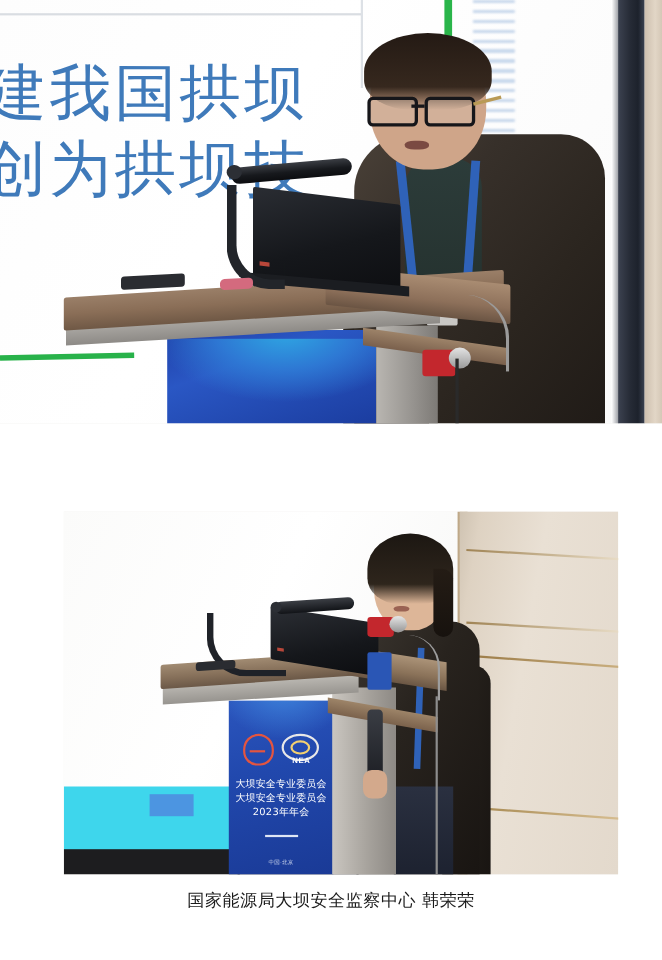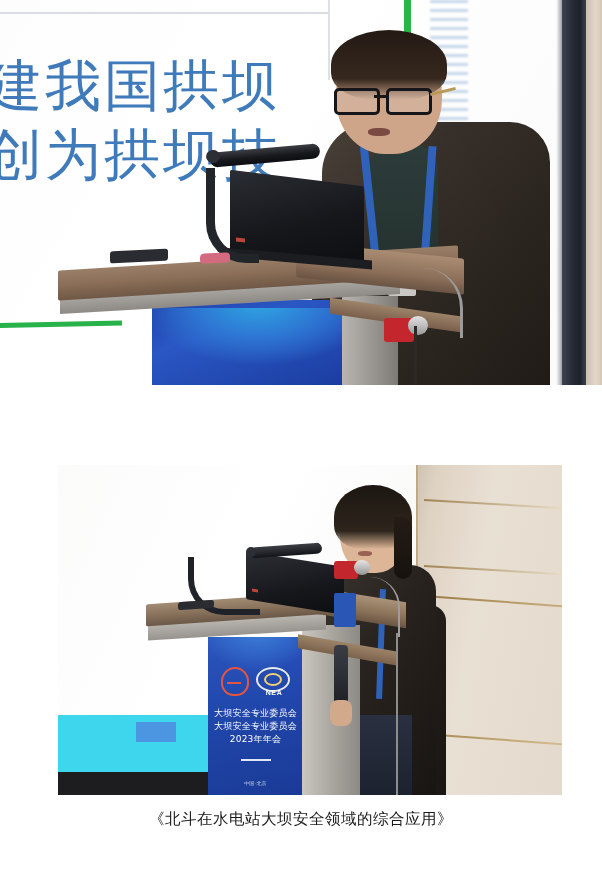--- a/index.html
+++ b/index.html
@@ -852,16 +852,16 @@
     <div class="p2-cable"></div>
     <div class="p2-cable2"></div>
     <div class="p2-redclip"></div>
     <div class="p2-silverclip"></div>
     <div class="p2-badge"></div>
     <div class="p2-handmic"></div>
     <div class="p2-hand"></div>
   </div>
 
   <div class="caption-block" id="caption2">
-    <div class="caption-line">《北斗在水电站大坝安全领域的综合应用》</div>
+    <div class="caption-line">国家能源局大坝安全监察中心  韩荣荣</div>
   </div>
 
 </div>
 
 </body></html>

